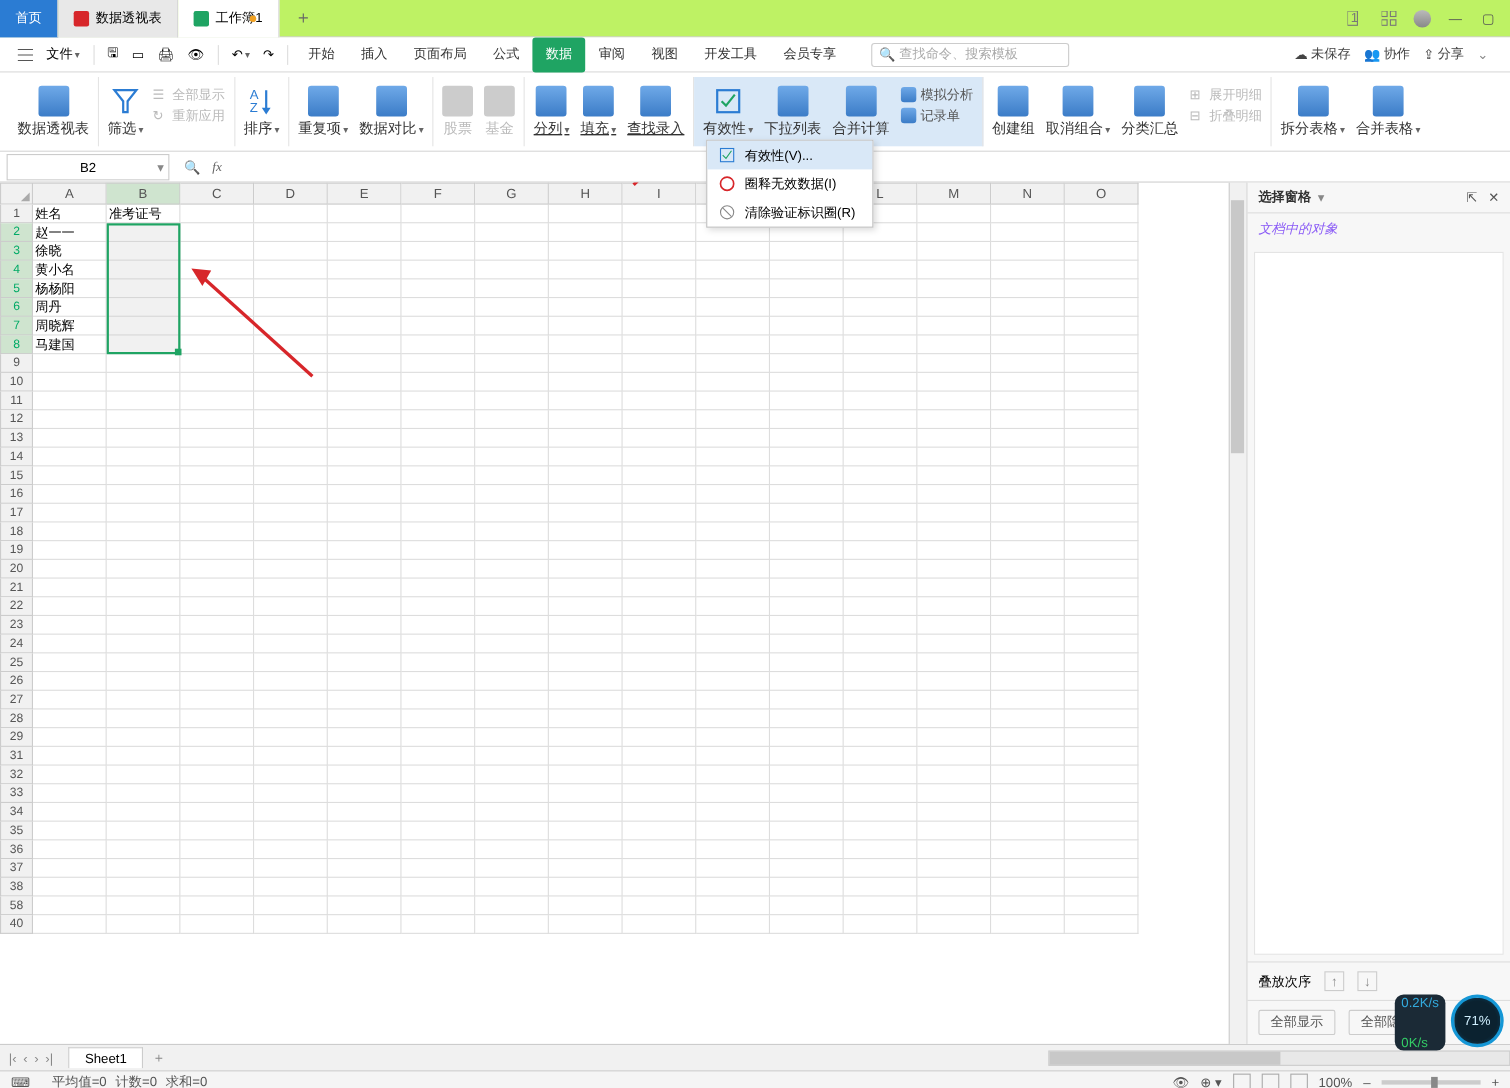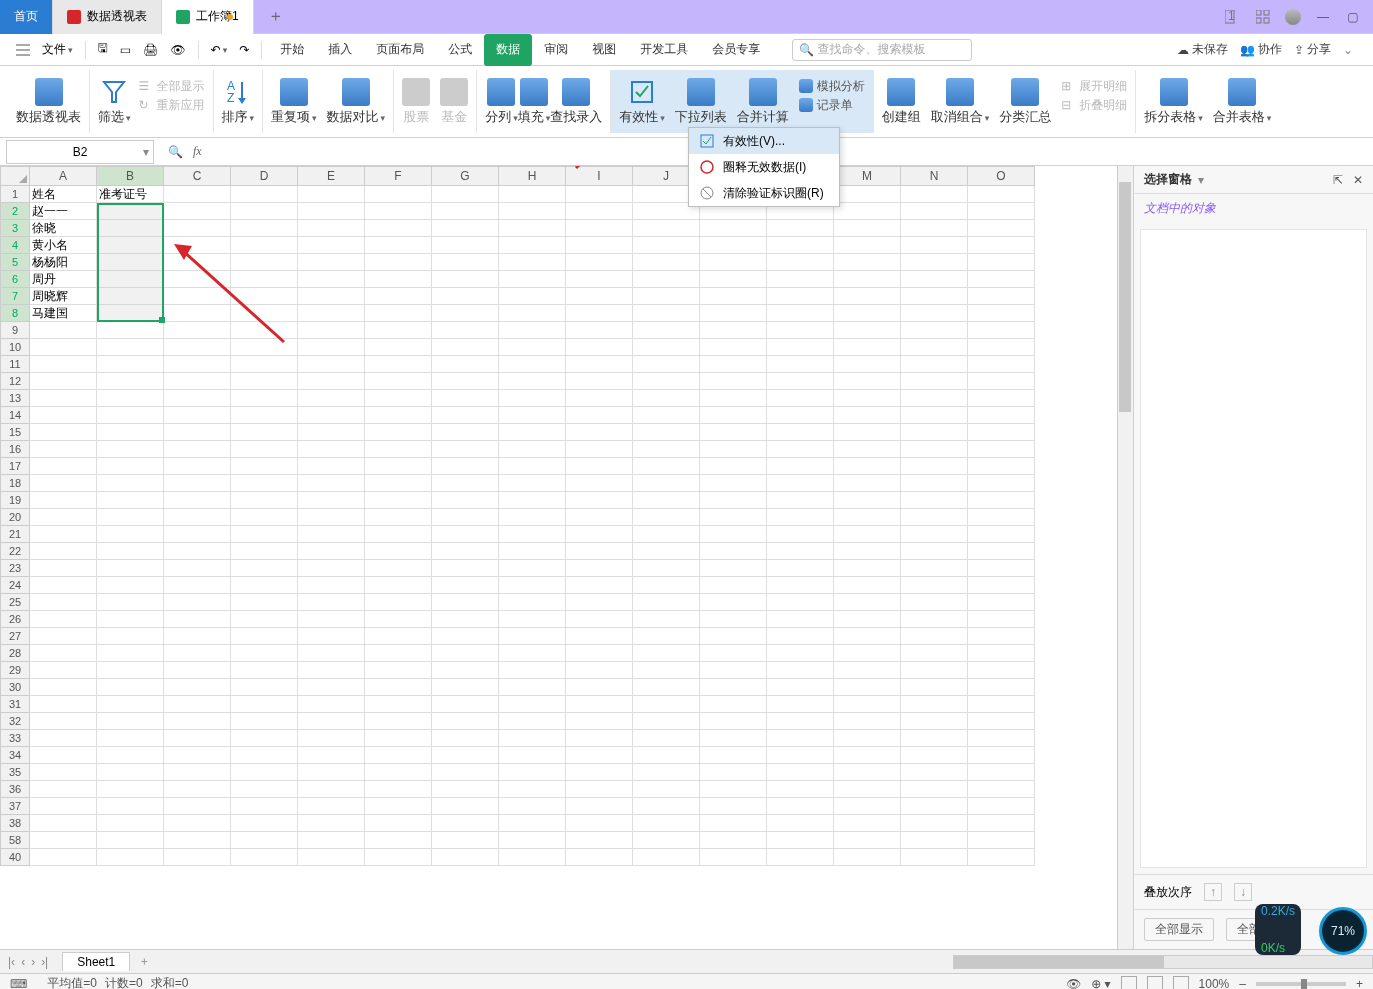--- a/index.html
+++ b/index.html
@@ -1,19 +1,19 @@
 <!DOCTYPE html>
 <html><head>
 <meta charset="utf-8">
 <style>
 * { margin:0; padding:0; box-sizing:border-box; font-family:"Microsoft YaHei",Arial,sans-serif; font-size:12px; }
 body { background:#fff; width:1373px; height:989px; overflow:hidden; position:relative; }
 
 
-.titlebar { height:34px; background:#c4b5fd; display:flex; align-items:center; border-bottom:1px solid #d0d0d0; }
+.titlebar { height:34px; background:#bef264; display:flex; align-items:center; border-bottom:1px solid #d0d0d0; }
 .tab { height:34px; display:flex; align-items:center; padding:0 14px; border-right:1px solid #d6d6d6; cursor:pointer; position:relative; }
 .tab.home { background:#2b7cd3; color:#fff; }
 .tab.template { background:#e8e8e8; }
 .tab.active { background:#fff; }
 .tab .ticon { width:14px; height:14px; margin-right:6px; display:inline-block; }
 .ticon-red { background:#d7262a; border-radius:2px; }
 .ticon-green { background:#1fa463; border-radius:2px; }
 .tab .dot { width:6px; height:6px; background:#f0a020; border-radius:50%; position:absolute; right:20px; top:14px; }
 .tab.addtab { border:none; font-size:16px; color:#666; }
 .winctrl { margin-left:auto; display:flex; align-items:center; gap:14px; padding-right:12px; height:34px; }
@@ -39,21 +39,21 @@
 .rgroup .big .lbl { font-size:13px; color:#333; white-space:nowrap; }
 .rgroup .col { display:flex; flex-direction:column; gap:2px; }
 .rgroup .col .small { display:flex; align-items:center; gap:4px; color:#555; font-size:12px; cursor:pointer; white-space:nowrap; }
 .rgroup .col .small.gray { color:#bbb; }
 .rgroup.active { background:#d9e8f7; }
 .ico-blue { background:linear-gradient(#6fa9e8,#3b7cc7); border-radius:3px; }
 .ico-gray { background:#ccc; border-radius:3px; }
 .triangle-down::after { content:"▾"; font-size:9px; margin-left:2px; color:#666; }
 
 
-.dropdown { position:absolute; top:127px; left:688px; width:152px; background:#fff; border:1px solid #bfbfbf; box-shadow:2px 2px 6px rgba(0,0,0,.15); z-index:50; }
+.dropdown { position:absolute; top:127px; left:642px; width:152px; background:#fff; border:1px solid #bfbfbf; box-shadow:2px 2px 6px rgba(0,0,0,.15); z-index:50; }
 .dropdown .item { display:flex; align-items:center; gap:8px; height:26px; padding:0 10px; cursor:pointer; }
 .dropdown .item:hover,.dropdown .item.hover { background:#d9e8f7; }
 .dropdown .item .dico { width:16px; height:16px; display:inline-block; }
 
 
 .fbar { height:28px; border-bottom:1px solid #d0d0d0; display:flex; align-items:center; background:#fff; }
 .namebox { width:148px; height:24px; border:1px solid #ccc; margin:0 0 0 6px; display:flex; align-items:center; justify-content:center; position:relative; }
 .namebox .dd { position:absolute; right:4px; color:#888; }
 .fbar .mid { display:flex; align-items:center; gap:10px; padding:0 14px; color:#777; }
 .fx::before { content:"fx"; font-style:italic; font-family:serif; color:#666; }
@@ -99,21 +99,21 @@
 .hscroll .thumb { position:absolute; left:0; top:0; width:210px; height:12px; background:#c8c8c8; }
 
 
 .statusbar { height:20px; border-top:1px solid #ccc; display:flex; align-items:center; padding:0 10px; background:#f5f5f5; color:#555; font-size:12px; }
 .statusbar .right { margin-left:auto; display:flex; align-items:center; gap:10px; }
 .sicon { width:16px; height:16px; display:inline-block; border:1px solid #aaa; }
 .zoomslider { width:90px; height:4px; background:#ccc; position:relative; }
 .zoomslider::after { content:""; position:absolute; left:45px; top:-3px; width:6px; height:10px; background:#888; }
 
 
-.perf { position:absolute; right:6px; bottom:34px; display:flex; align-items:flex-end; gap:18px; }
+.perf { position:absolute; right:6px; bottom:34px; display:flex; align-items:flex-start; gap:5px; }
 .netpill{ background:#1b2a36; color:#36c; font-size:10px; padding:2px 6px; border-radius:8px; display:flex; flex-direction:column; line-height:10px; }
 .gauge { width:48px; height:48px; border-radius:50%; background:radial-gradient(circle,#0b2230 60%,#0b4a6b 100%); border:3px solid #1597d6; display:flex; align-items:center; justify-content:center; color:#cfeefd; font-size:14px; }
 .smallicon{width:14px;height:14px;display:inline-block;}
 </style>
 </head>
 <body>
 
 <div class="titlebar">
   <div class="tab home">
       <span>首页</span>
@@ -257,21 +257,21 @@
           <span class="ico ico-gray"></span>
           <span class="lbl" style="color:#bbb">股票</span>
         </div>
       <div class="big">
           <span class="ico ico-gray"></span>
           <span class="lbl" style="color:#bbb">基金</span>
         </div>
     </div>
   </div>
   <div class="rgroup">
-    <div style="display:flex;gap:0;">
+    <div style="display:flex;gap:10px;text-decoration:underline;">
       <div class="big">
           <span class="ico ico-blue"></span>
           <span class="lbl triangle-down">分列</span>
         </div>
       <div class="big">
           <span class="ico ico-blue"></span>
           <span class="lbl triangle-down">填充</span>
         </div>
       <div class="big">
           <span class="ico ico-blue"></span>
@@ -920,38 +920,20 @@
           <div class="cell"></div>
           <div class="cell"></div>
           <div class="cell"></div>
           <div class="cell"></div>
           <div class="cell"></div>
           <div class="cell"></div>
           <div class="cell"></div>
           <div class="cell"></div>
         </div>
         <div class="row">
-          <div class="rh">30</div>
-          <div class="cell"></div>
-          <div class="cell"></div>
-          <div class="cell"></div>
-          <div class="cell"></div>
-          <div class="cell"></div>
-          <div class="cell"></div>
-          <div class="cell"></div>
-          <div class="cell"></div>
-          <div class="cell"></div>
-          <div class="cell"></div>
-          <div class="cell"></div>
-          <div class="cell"></div>
-          <div class="cell"></div>
-          <div class="cell"></div>
-          <div class="cell"></div>
-        </div>
-        <div class="row">
           <div class="rh">31</div>
           <div class="cell"></div>
           <div class="cell"></div>
           <div class="cell"></div>
           <div class="cell"></div>
           <div class="cell"></div>
           <div class="cell"></div>
           <div class="cell"></div>
           <div class="cell"></div>
           <div class="cell"></div>

